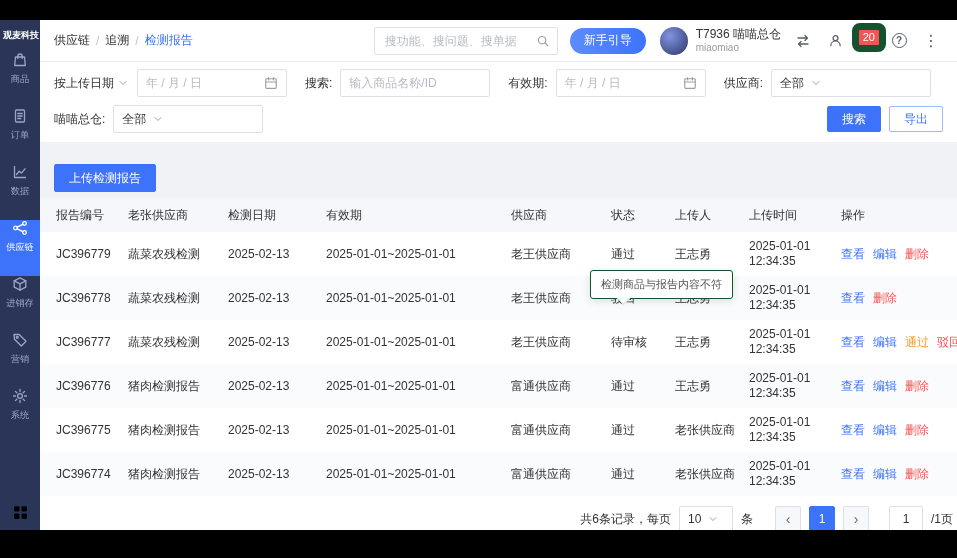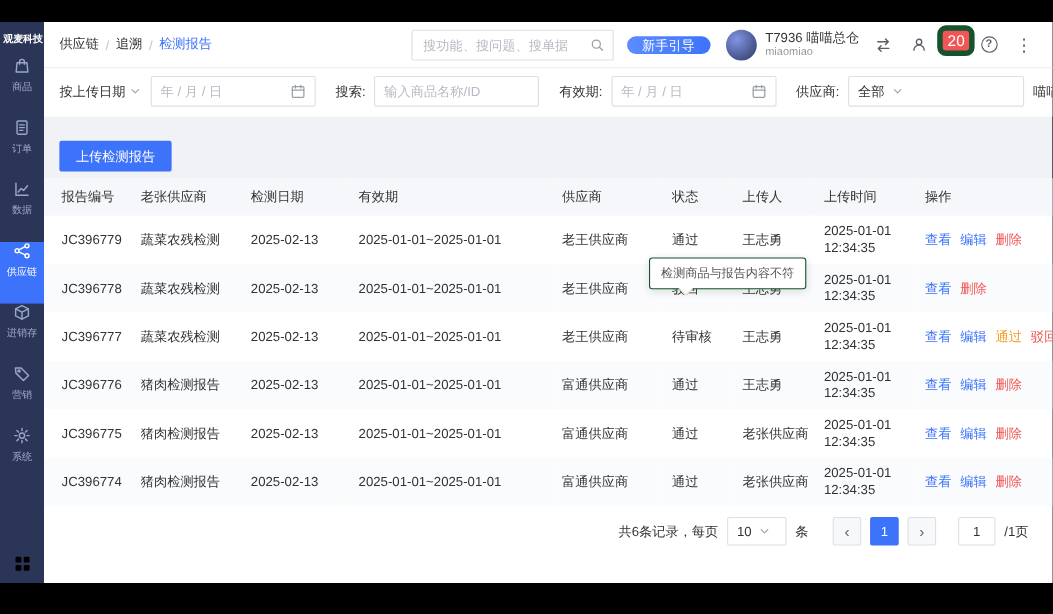--- a/index.html
+++ b/index.html
@@ -28,32 +28,32 @@
   
   .topbar{height:42px;background:#fff;display:flex;align-items:center;padding:0 14px;gap:8px;border-bottom:1px solid #eceef2;flex-shrink:0}
   .breadcrumb{font-size:12px;color:#333;display:flex;gap:6px;align-items:center}
   .crumb{cursor:pointer}
   .crumb-sep{color:#c0c4cc}
   .crumb.current{color:#3d73fa}
   .top-search{margin-left:auto;position:relative}
   .top-search input{width:184px;height:28px;border:1px solid #dcdfe6;border-radius:2px;padding:0 28px 0 10px;font-size:12px;color:#333;outline:none;background:#fff}
   .top-search input::placeholder{color:#b6bac2}
   .search-icon{position:absolute;right:8px;top:7px;color:#9aa0a8}
-  .guide-btn{height:16px;border:none;border-radius:13px;background:linear-gradient(90deg,#5b8cff,#3d73fa);color:#fff;font-size:12px;padding:0 14px;margin-left:4px;cursor:pointer}
+  .guide-btn{height:26px;border:none;border-radius:13px;background:linear-gradient(90deg,#5b8cff,#3d73fa);color:#fff;font-size:12px;padding:0 14px;margin-left:4px;cursor:pointer}
   .avatar{width:28px;height:28px;border-radius:50%;background:radial-gradient(circle at 35% 32%,#8294e2,#2a3763);margin-left:6px;flex-shrink:0;cursor:pointer}
   .account{line-height:1.2;margin-right:2px;cursor:pointer}
   .account .l1{font-size:12px;color:#333}
   .account .l2{font-size:10px;color:#999}
   .top-icon{color:#5a5e66;display:flex;align-items:center;justify-content:center;width:24px;height:26px;cursor:pointer;position:relative;font-size:15px}
-  .badge{position:absolute;top:-5px;right:-7px;background:#f25555;color:#fff;font-size:14px;line-height:1;padding:2px 4px;border-radius:8px;border:5px solid #14532d}
+  .badge{position:absolute;top:-5px;right:-7px;background:#f25555;color:#fff;font-size:11px;line-height:1;padding:2px 4px;border-radius:8px;border:7px solid #14532d}
   .help-circle{width:15px;height:15px;border:1.5px solid #5a5e66;border-radius:50%;font-size:10px;display:flex;align-items:center;justify-content:center;font-weight:bold}
   .dots{font-size:16px;letter-spacing:0}
 
   
-  .filters{background:#fff;padding:7px 14px 9px;display:flex;flex-direction:row;gap:8px;flex-shrink:0}
+  .filters{background:#fff;padding:7px 14px 9px;display:flex;flex-direction:column;gap:8px;flex-shrink:0}
   .f-row{display:flex;align-items:center;gap:8px}
   .f-label{font-size:12px;color:#333;white-space:nowrap}
   .ml{margin-left:10px}
   .chev{color:#9aa0a8;display:inline-flex}
   .ctrl{height:28px;border:1px solid #dcdfe6;border-radius:2px;background:#fff;display:flex;align-items:center;font-size:12px;color:#333;padding:0 8px;gap:6px;cursor:pointer}
   .ctrl .ph{color:#b6bac2}
   .ctrl.date{width:150px;justify-content:space-between;color:#9aa0a8}
   .ctrl.select{}
   .date-type{display:flex;align-items:center;gap:3px;cursor:pointer}
   input.ctrl-input{height:28px;border:1px solid #dcdfe6;border-radius:2px;font-size:12px;padding:0 8px;color:#333;outline:none}
@@ -78,21 +78,21 @@
   .action{text-decoration:none;font-size:12px;margin-right:8px;cursor:pointer}
   .action.blue{color:#3d73fa}
   .action.red{color:#f25555}
   .action.orange{color:#f59a23}
 
   
   .tooltip{position:absolute;left:550px;top:72px;background:#fff;border:1px solid #14532d;box-shadow:0 2px 8px rgba(0,0,0,.12);border-radius:3px;padding:6px 10px;font-size:11px;color:#555;z-index:5;white-space:nowrap}
   .tooltip:after{content:'';position:absolute;left:28px;bottom:-5px;width:8px;height:8px;background:#fff;border-right:1px solid #e0e0e0;border-bottom:1px solid #e0e0e0;transform:rotate(45deg)}
 
   
-  .pagination{display:flex;align-items:center;justify-content:flex-end;gap:8px;padding:10px 22px;font-size:12px;color:#333}
+  .pagination{display:flex;align-items:center;justify-content:flex-end;gap:8px;padding:10px 4px;font-size:12px;color:#333}
   .pg-select{width:54px;height:26px}
   .pg-btn{width:26px;height:26px;border:1px solid #dcdfe6;background:#f7f8fa;border-radius:2px;display:flex;align-items:center;justify-content:center;font-size:14px;color:#666;cursor:pointer}
   .pg-btn.first{margin-left:14px}
   .pg-btn.current{background:#3d73fa;border-color:#3d73fa;color:#fff;font-size:12px}
   .pg-jump{width:34px;height:26px;border:1px solid #dcdfe6;border-radius:2px;text-align:center;font-size:12px;color:#333;outline:none;margin-left:12px;background:#fff}
 </style>
 </head>
 <body>
 
 <div class="screen">

